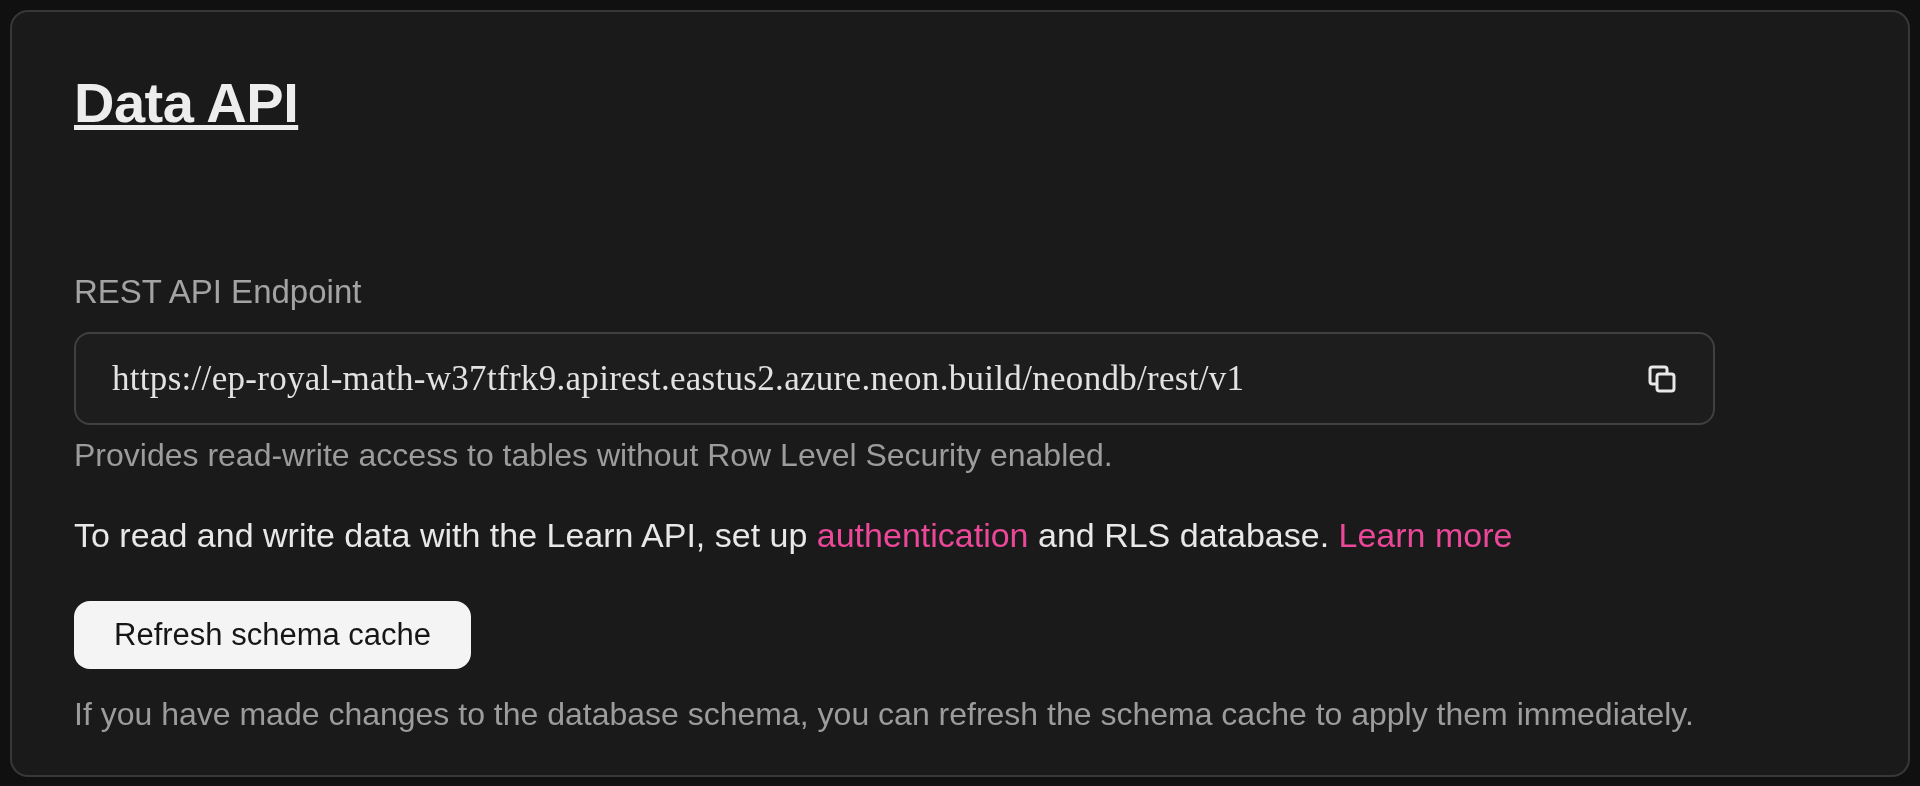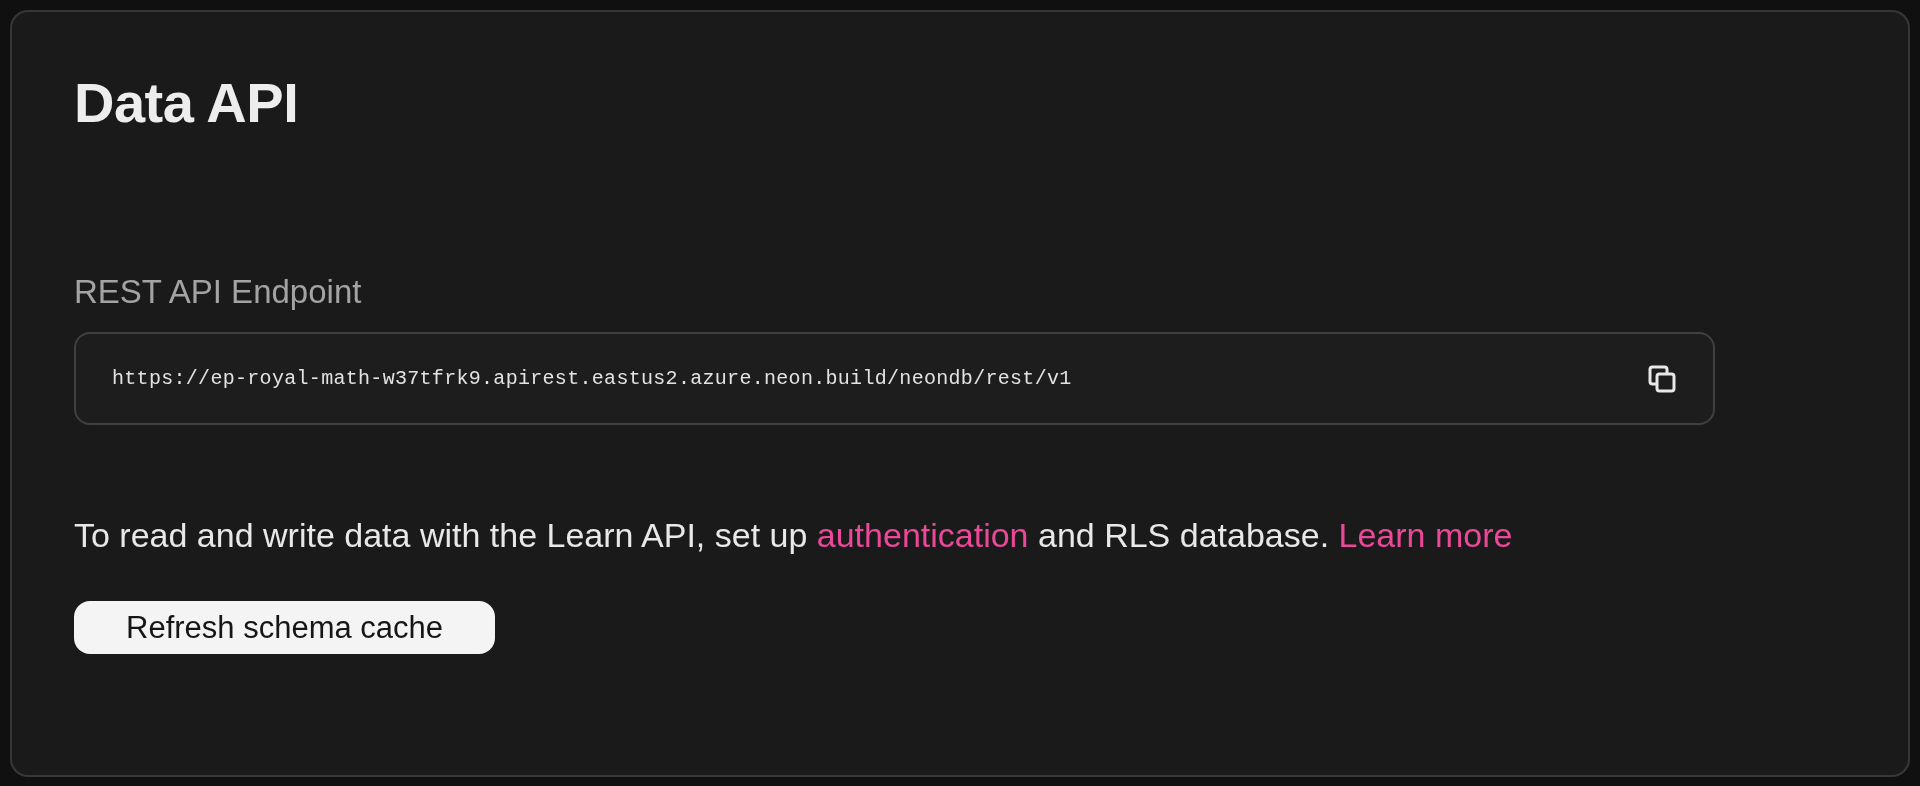--- a/index.html
+++ b/index.html
@@ -22,20 +22,21 @@
     border-radius: 18px;
   }
   .page-title {
     position: absolute;
     left: 62px; top: 58px;
     font-size: 56px;
     font-weight: 700;
     letter-spacing: -0.5px;
     color: #ededed;
     white-space: nowrap;
+    text-decoration: underline;
   }
   .page-description {
     position: absolute;
     left: 62px; top: 176px;
     font-size: 33px;
     color: #b5b5b5;
     white-space: nowrap;
   }
   .endpoint-label {
     position: absolute;
@@ -50,22 +51,22 @@
     width: 1641px; height: 93px;
     background: #1d1d1d;
     border: 2px solid #404040;
     border-radius: 16px;
     display: flex;
     align-items: center;
     padding: 0 30px 0 36px;
   }
   .endpoint-url {
     flex: 1;
-    font-family: Liberation Mono, monospace;
-    font-size: 20px;
+    font-family: Liberation Serif, serif;
+    font-size: 35px;
     letter-spacing: 0.3px;
     color: #e2e2e2;
     white-space: nowrap;
     overflow: hidden;
   }
   .copy-button {
     width: 44px; height: 44px;
     background: transparent;
     border: none;
     display: flex;
@@ -90,22 +91,22 @@
     white-space: nowrap;
   }
   .rls-note a {
     color: #ec4899;
     text-decoration: none;
     cursor: pointer;
   }
   .refresh-button {
     position: absolute;
     left: 62px; top: 589px;
-    height: 53px;
-    padding: 0 52px;
+    height: 68px;
+    padding: 0 40px;
     background: #f4f4f4;
     color: #161616;
     border: none;
     border-radius: 16px;
     font-family: "Liberation Sans", sans-serif;
     font-size: 31px;
     font-weight: 500;
     display: flex;
     align-items: center;
     cursor: pointer;
@@ -135,20 +136,22 @@
       <button class="copy-button">
         <span>
           <svg width="32" height="32" viewBox="0 0 32 32" fill="none">
             <rect x="5" y="4" width="17" height="17" rx="2.5" stroke="#e8e8e8" stroke-width="3"></rect>
             <rect x="12" y="11" width="17" height="17" rx="2.5" fill="#1d1d1d" stroke="#e8e8e8" stroke-width="3"></rect>
           </svg>
         </span>
       </button>
     </div>
 
+    <div class="endpoint-helper">Provides read-write access to tables without Row Level Security enabled.</div>
 
     <p class="rls-note"><span>To read and write data with the Learn API, set up </span><a>authentication</a><span> and RLS database. </span><a>Learn more</a></p>
 
     <button class="refresh-button">Refresh schema cache</button>
 
+    <div class="refresh-helper">If you have made changes to the database schema, you can refresh the schema cache to apply them immediately.</div>
 
   </section>
 </div>
 
 </body></html>

